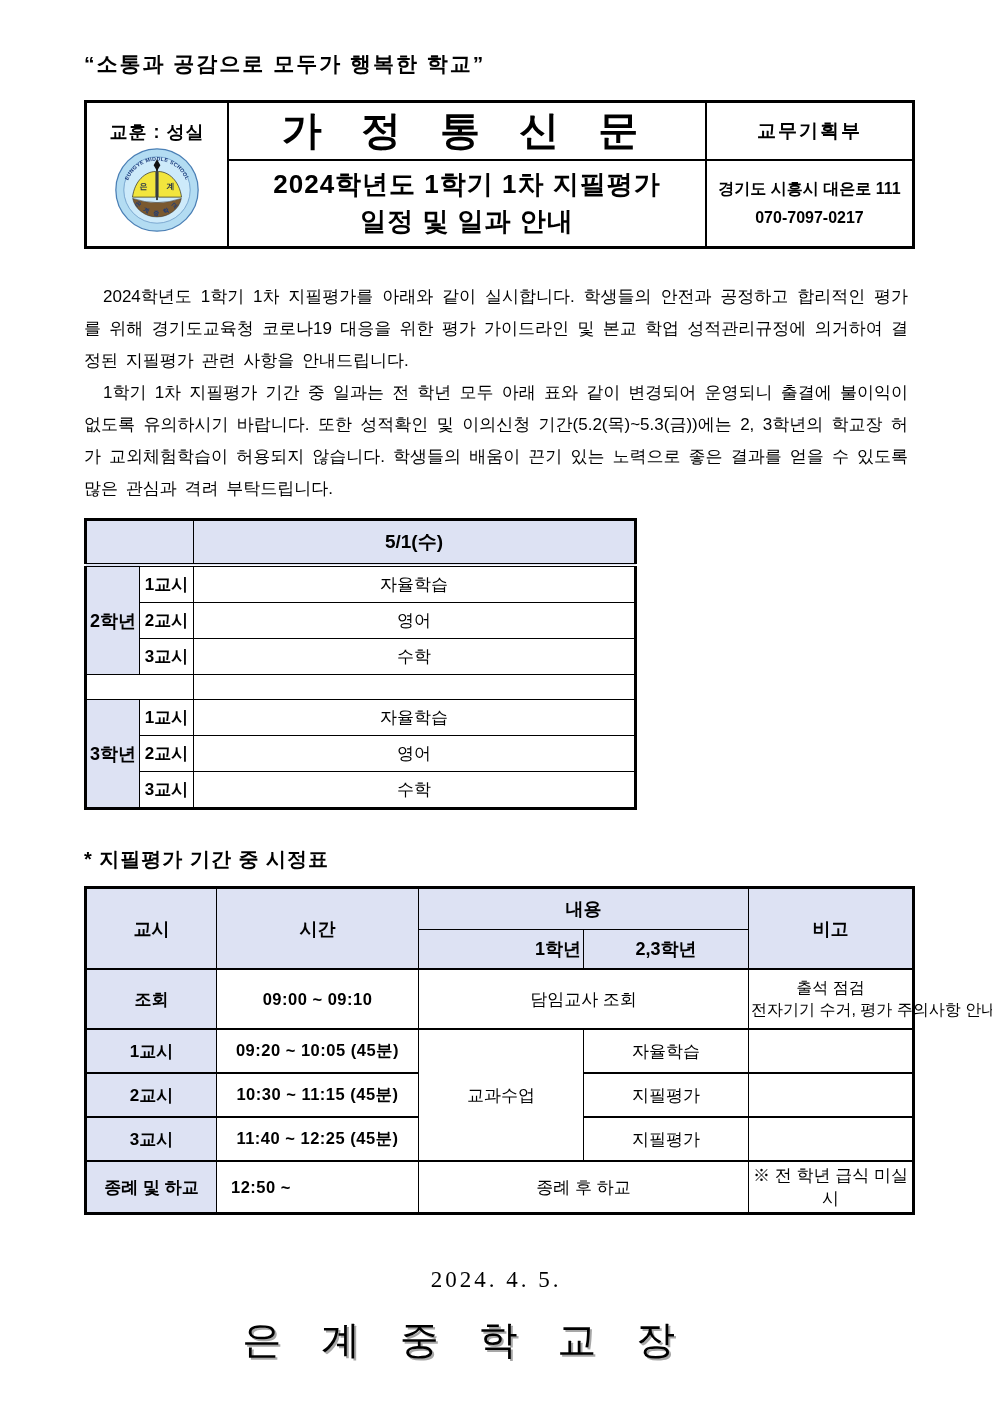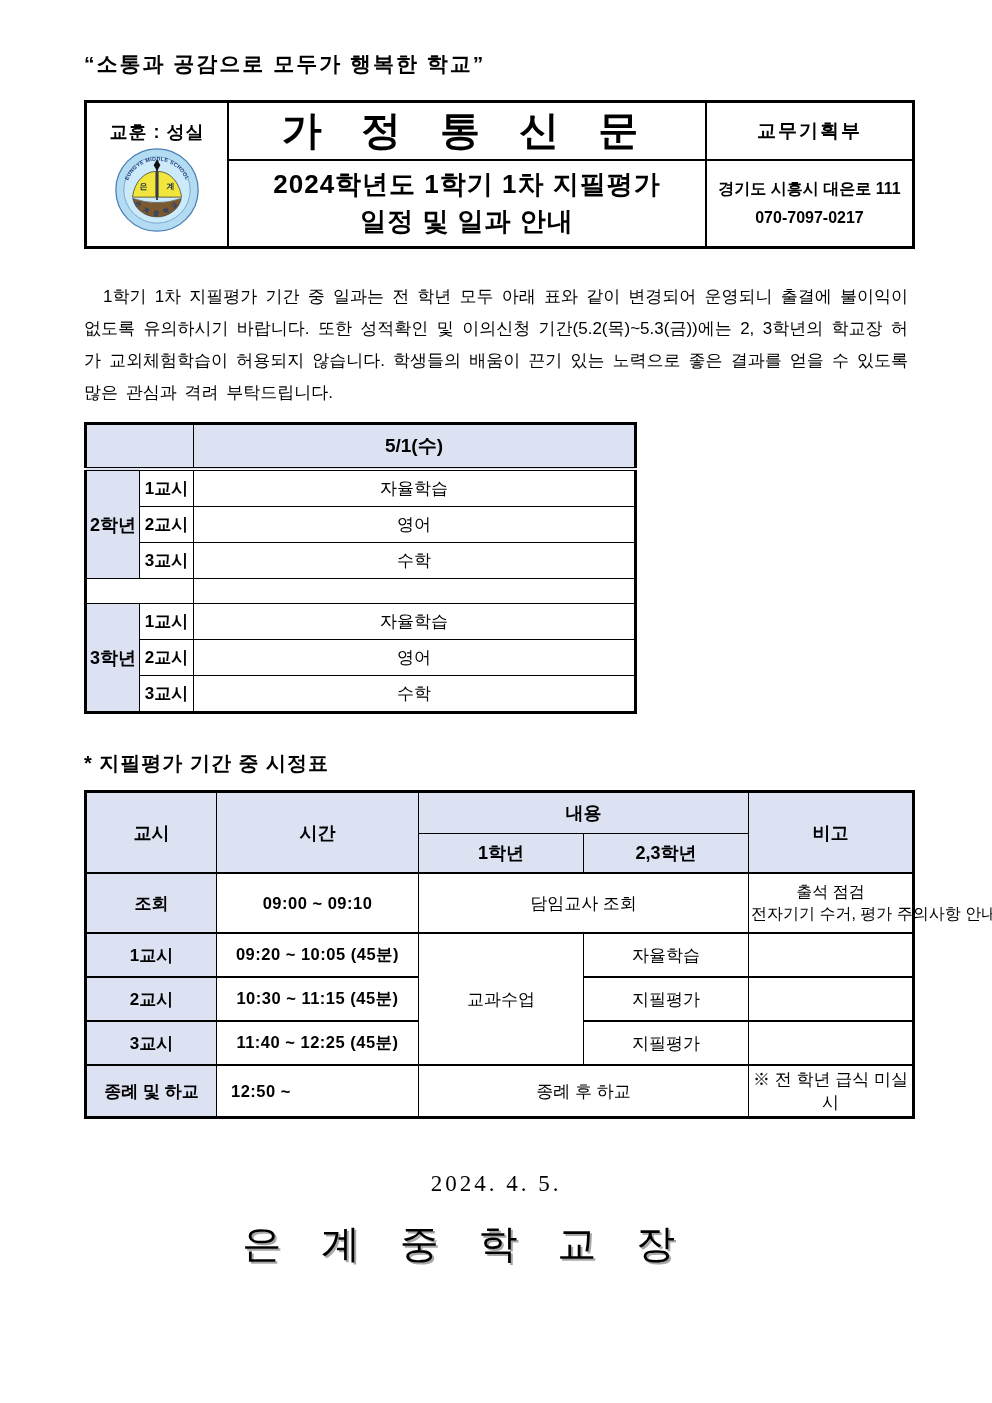--- a/index.html
+++ b/index.html
@@ -41,21 +41,21 @@
   .t1 td.period{font-weight:bold;}
   .t1 tr.spacer td{height:22px;}
 
   
   .t2{width:831px;margin-top:13px;border:3px solid #000;table-layout:fixed;}
   .t2 td{border-left:1px solid #000;border-right:1px solid #000;text-align:center;vertical-align:middle;font-size:17px;padding:2px 2px;}
   .t2 tr{border-top:2px solid #000;}
   .t2 tr.h2{border-top:1px solid #000;}
   .t2 .cp{width:125px;}
   .t2 .ct{width:197px;}
-  .t2 .cg1{width:98px;}
+  .t2 .cg1{width:98px;text-align:right;}
   .t2 .cg2{width:132px;}
   .t2 td.hd{background:#dde2f3;font-weight:bold;font-size:18px;}
   .t2 tr.h1 td{height:36px;}
   .t2 tr.h2 td{height:34px;}
   .t2 td.pc{background:#dde2f3;font-weight:bold;height:38px;}
   .t2 td.time{font-weight:bold;font-size:16.5px;letter-spacing:0.5px;}
   .t2 td.time.left{text-align:left;padding-left:14px;}
   .t2 td.b{font-weight:normal;}
   .t2 .note-line1{font-size:16px;line-height:22px;}
   .t2 .note-line2{font-size:16px;line-height:22px;white-space:nowrap;}
@@ -114,20 +114,21 @@
       </td>
       <td class="right-col">
         <div class="addr">경기도 시흥시 대은로 111</div>
         <div class="addr">070-7097-0217</div>
       </td>
     </tr>
   </tbody>
     </table>
 
   <div class="body-text">
+    <p>2024학년도 1학기 1차 지필평가를 아래와 같이 실시합니다. 학생들의 안전과 공정하고 합리적인 평가를 위해 경기도교육청 코로나19 대응을 위한 평가 가이드라인 및 본교 학업 성적관리규정에 의거하여 결정된 지필평가 관련 사항을 안내드립니다.</p>
     <p>1학기 1차 지필평가 기간 중 일과는 전 학년 모두 아래 표와 같이 변경되어 운영되니 출결에 불이익이 없도록 유의하시기 바랍니다. 또한 성적확인 및 이의신청 기간(5.2(목)~5.3(금))에는 2, 3학년의 학교장 허가 교외체험학습이 허용되지 않습니다. 학생들의 배움이 끈기 있는 노력으로 좋은 결과를 얻을 수 있도록 많은 관심과 격려 부탁드립니다.</p>
   </div>
 
 
   <table class="t1">
     <tbody>
         <tr class="t1-head">
       <td class="c1" colspan="2"></td>
       <td>5/1(수)</td>
     </tr>

